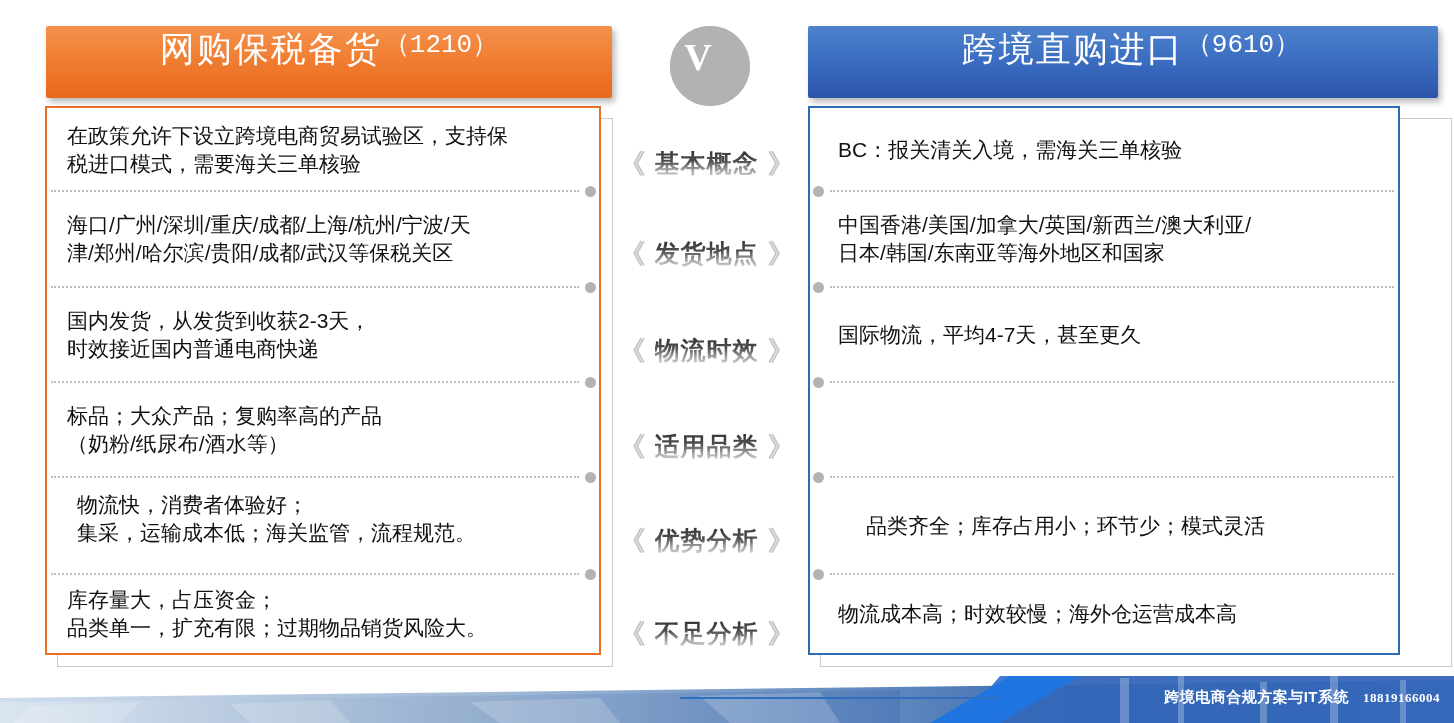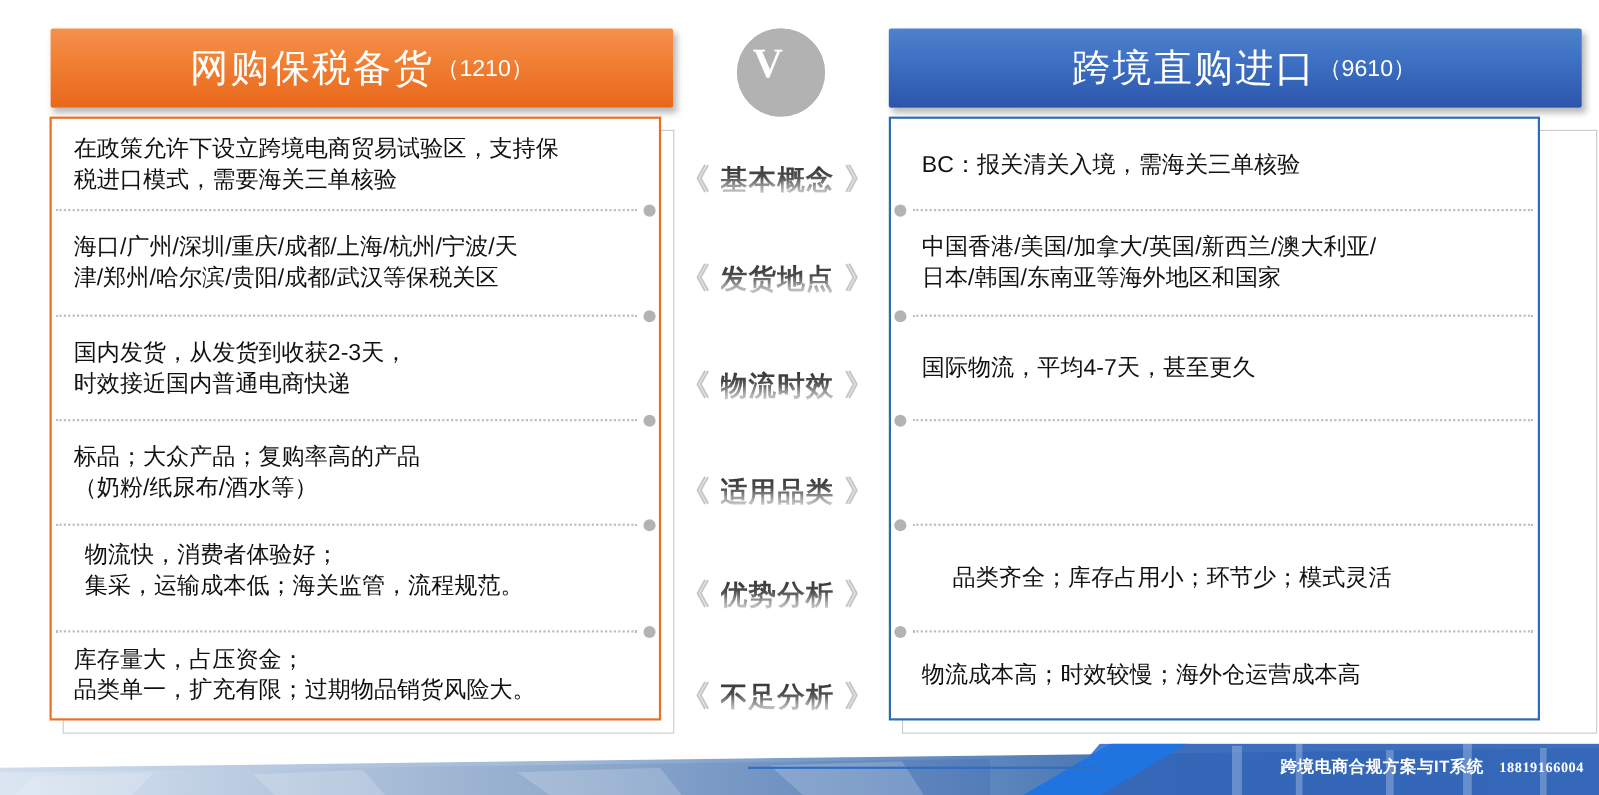--- a/index.html
+++ b/index.html
@@ -7,30 +7,30 @@
     width:1454px; height:723px;
     background:#ffffff;
     font-family:"Liberation Sans","DejaVu Sans",sans-serif;
     overflow:hidden;
   }
   #slide { position:relative; width:1454px; height:723px; background:#fff; }
 
   
   .hdr {
     position:absolute; height:72px; border-radius:2px;
-    display:flex; align-items:center; justify-content:center;
+    display:flex; justify-content:center;
     box-shadow:3px 4px 6px rgba(0,0,0,.28);
     color:#fff; white-space:nowrap;
   }
   .hdr-left  { left:46px;  top:26px; width:566px;
                background:linear-gradient(180deg,#f5914c 0%,#f07e33 45%,#e8681a 100%); }
   .hdr-right { left:808px; top:26px; width:630px;
                background:linear-gradient(180deg,#4d82cc 0%,#3a6cc0 50%,#2b55ab 100%);padding-left:16px; }
   .hdr-main  { font-family:"Liberation Serif","DejaVu Serif",serif; font-size:35px; letter-spacing:2px; }
-  .hdr-code  { font-family:Liberation Sans, sans-serif; font-size:21px; margin-left:2px; }
+  .hdr-code  { font-family:Liberation Mono, monospace; font-size:26px; margin-left:2px; }
 
   
   .vs { position:absolute; left:662px; top:18px; width:96px; height:96px; }
 
   
   .panel-shadow {
     position:absolute; background:#ffffff;
     border:1px solid #c9c9c9;
   }
   .panel {

